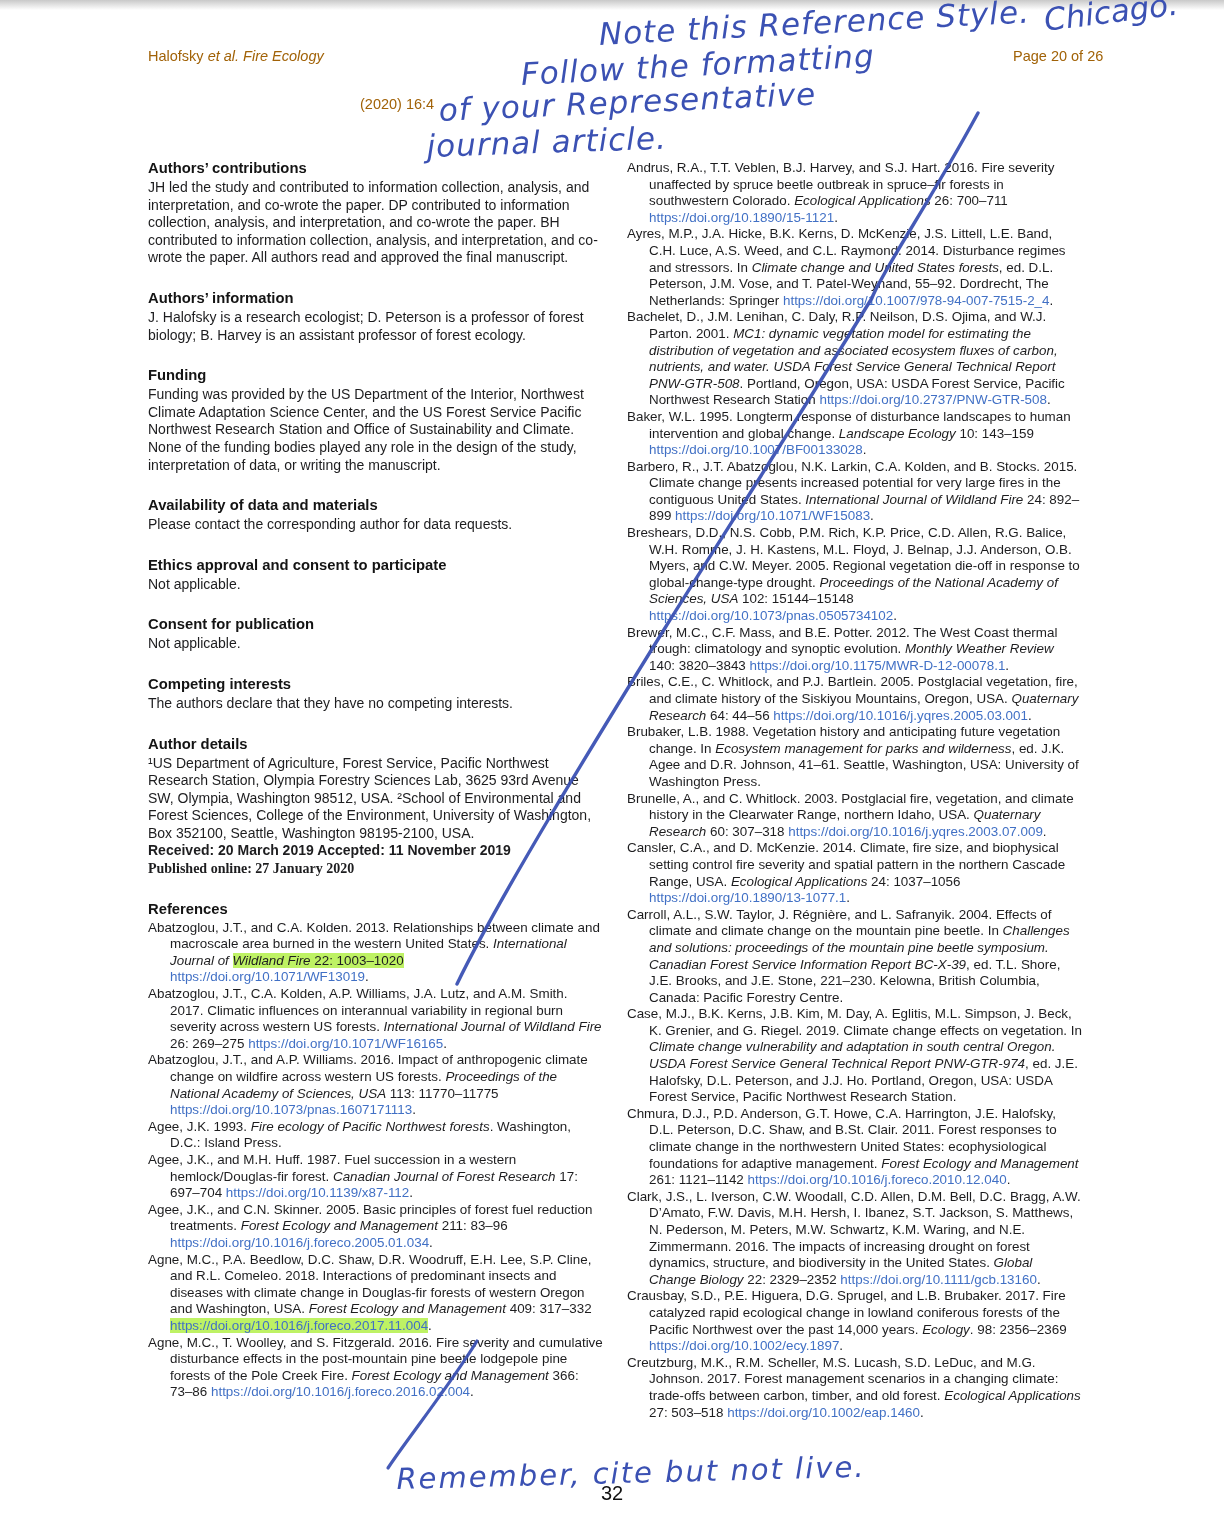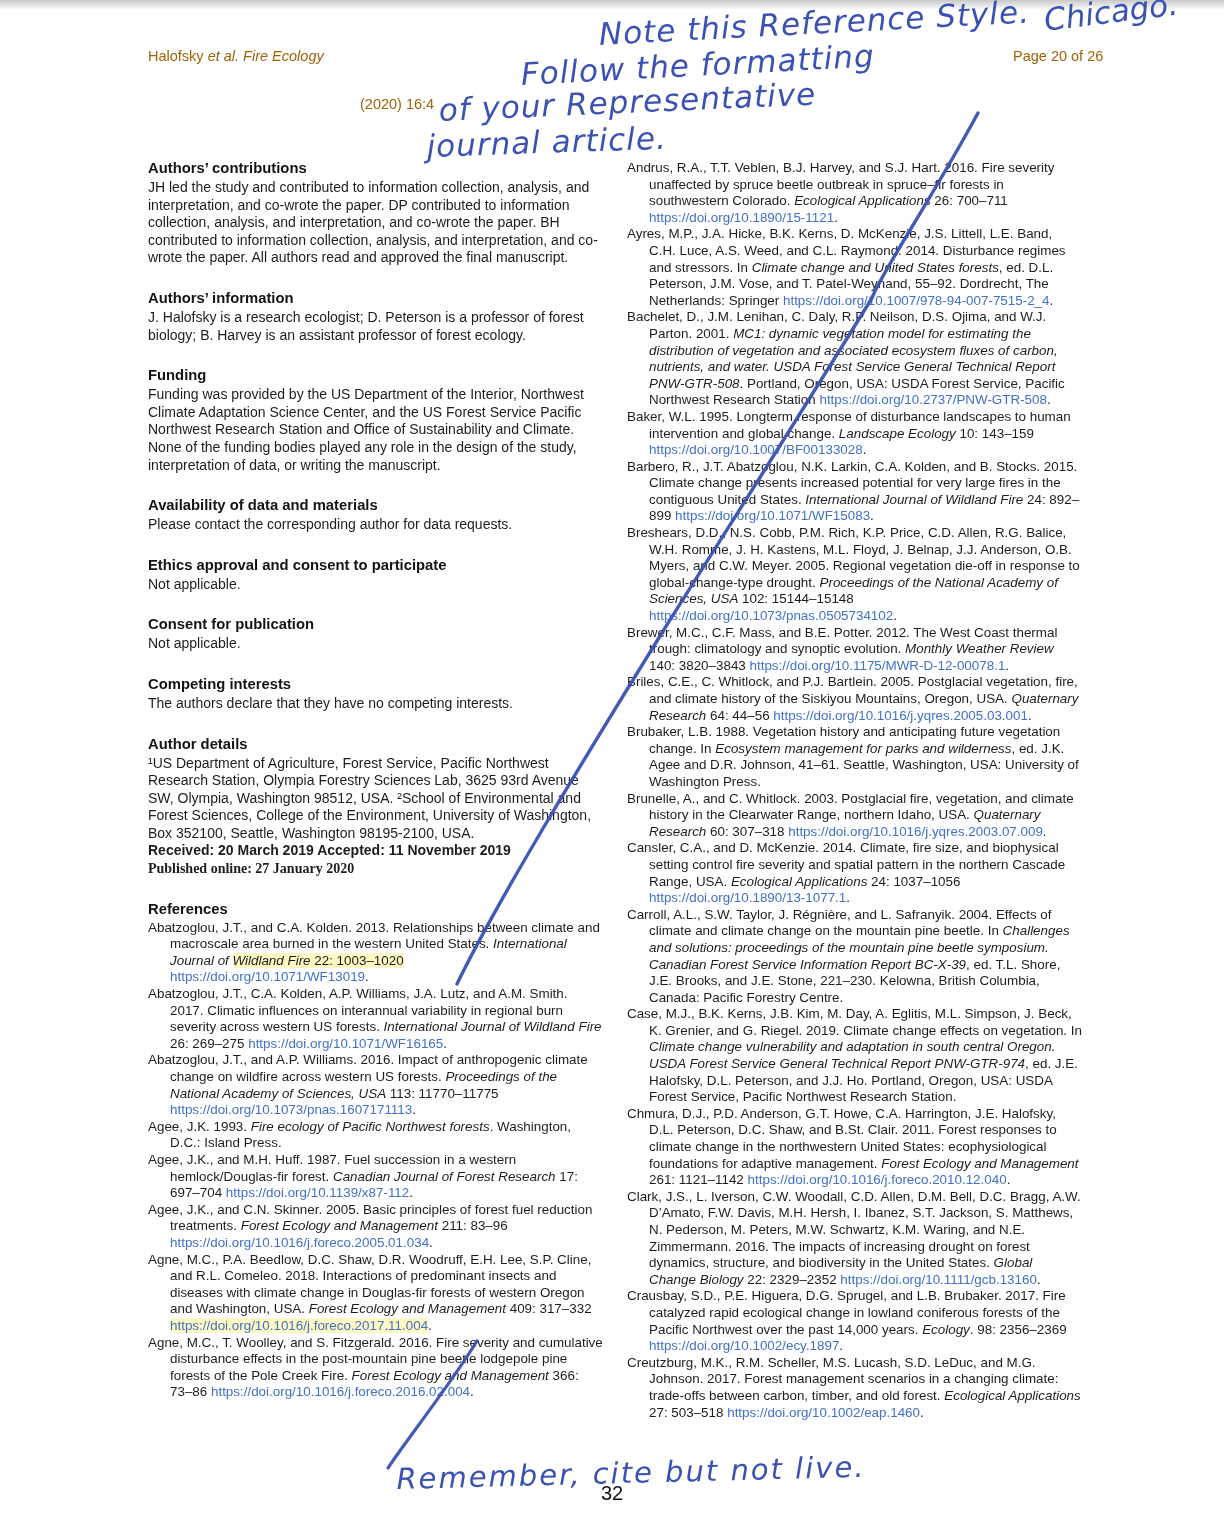--- a/index.html
+++ b/index.html
@@ -20,21 +20,21 @@
   .cols{position:absolute;left:148px;top:160px;width:944px;display:flex;gap:24px;}
   .col{width:455px;}
   .col > :first-child{margin-top:0;}
   h3.sec{font-size:14.8px;font-weight:bold;color:#141414;margin:23px 0 3px 0;}
   p.body{font-size:14px;line-height:17.6px;margin:0;}
   .dates{margin-top:20px;font-weight:bold;font-size:14.2px;line-height:19px;}
   .pub{font-family:"Liberation Serif",serif;font-size:16px;font-weight:bold;line-height:21px;}
   .ref{font-size:13.4px;line-height:16.6px;margin:0;padding-left:22px;text-indent:-22px;}
   .it{font-style:italic;}
   .lk{color:#4170c5;}
-  .hl{background:#fef9c3;}
+  .hl{background:#bef264;}
   
   .hw{position:absolute;color:#3b51b3;font-family:"DejaVu Sans",sans-serif;
       font-style:italic;white-space:nowrap;transform-origin:left top;}
   #hw1{left:598px;top:16px;font-size:31px;letter-spacing:1px;transform:rotate(-3deg);}
   #hw-chicago{left:1042px;top:2px;font-size:31px;transform:rotate(-7deg);}
   #hw2{left:520px;top:56px;font-size:31px;letter-spacing:1px;transform:rotate(-3deg);}
   #hw3{left:438px;top:92px;font-size:31px;letter-spacing:1px;transform:rotate(-2.5deg);}
   #hw4{left:426px;top:128px;font-size:31px;letter-spacing:1px;transform:rotate(-2deg);}
   #hw-bottom{left:396px;top:1462px;font-size:29px;letter-spacing:2px;transform:rotate(-1.5deg);}
   .pgnum{position:absolute;left:0;right:0;top:1482px;text-align:center;

